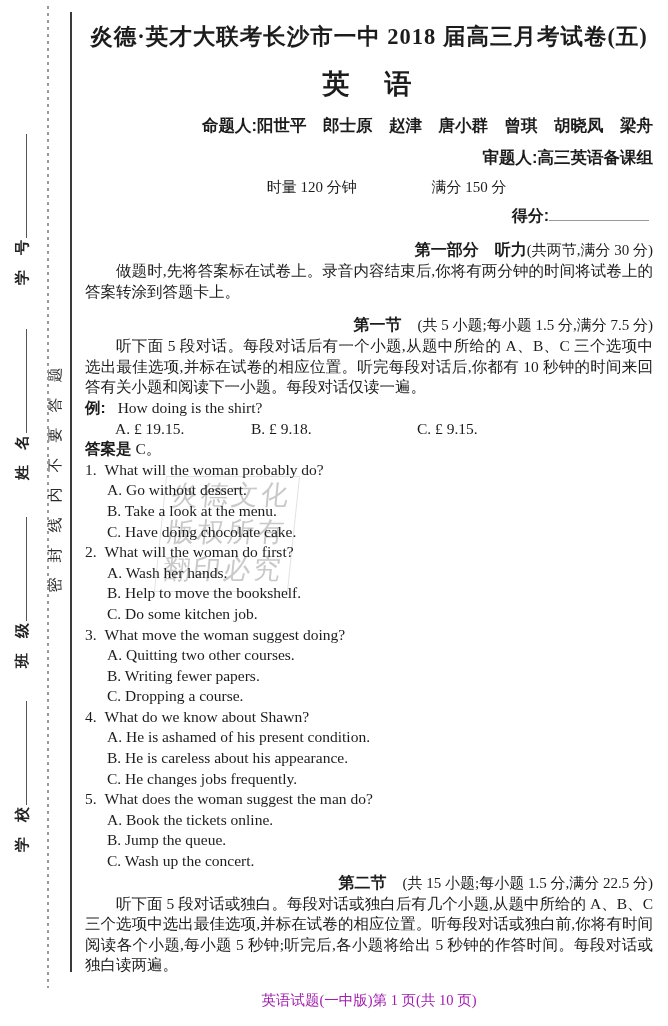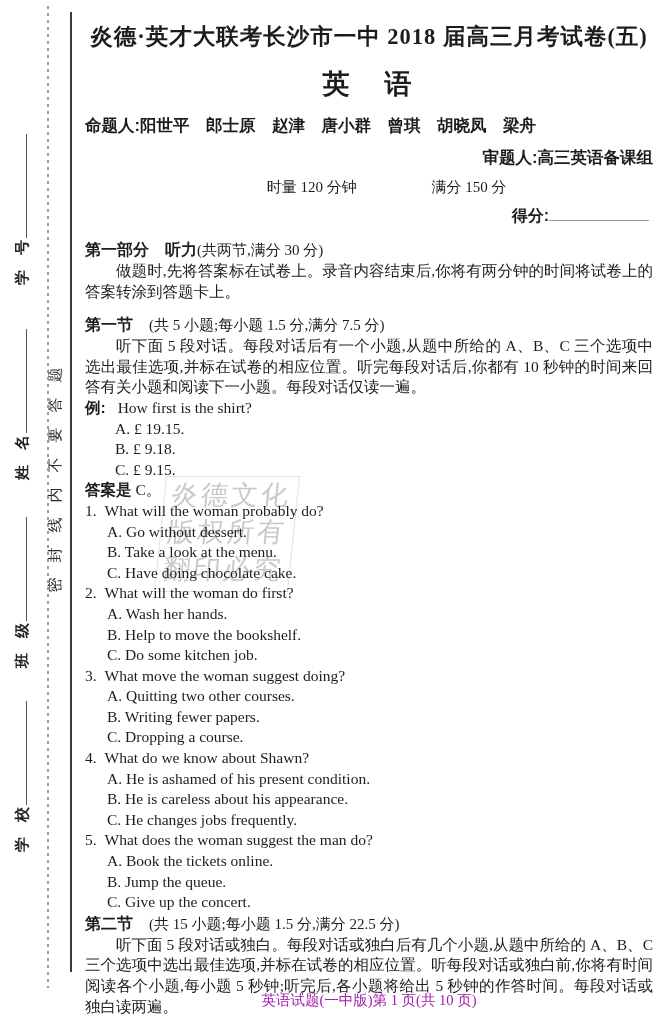--- a/index.html
+++ b/index.html
@@ -30,32 +30,32 @@
     position:absolute;left:160px;top:476px;width:132px;height:114px;
     border:1px solid #e2e2e2;z-index:0;transform:skewX(-6deg);
     text-align:center;color:#c9c9c9;font-size:27px;line-height:37px;letter-spacing:3px;
     font-family:"Liberation Sans","DejaVu Sans",sans-serif;
   }
   
   .content{position:absolute;left:85px;top:0;width:568px;z-index:1;}
   .hei{font-family:"Liberation Sans","DejaVu Sans",sans-serif;font-weight:bold;}
   .title{margin-top:20px;text-align:center;font-size:22.5px;font-weight:bold;line-height:34px;letter-spacing:1px;font-family:"Liberation Serif","DejaVu Serif",serif;}
   .subject{margin-top:13px;text-align:center;font-size:27px;line-height:34px;letter-spacing:4px;}
-  .setters{margin-top:13px;text-align:left;font-size:16.5px;line-height:22px;}
+  .setters{margin-top:13px;text-align:right;font-size:16.5px;line-height:22px;}
   .reviewers{margin-top:10px;text-align:right;font-size:16.5px;line-height:22px;}
   .meta{margin-top:9px;text-align:center;font-size:15px;line-height:20px;}
   .meta span{margin:0 18px;padding-left:35px;}
   .score-row{margin-top:8px;text-align:right;font-size:16px;line-height:22px;padding-right:4px;}
   .score-line{display:inline-block;width:100px;height:15px;border-bottom:1.6px solid #9a9a9a;}
-  .sec-heading{margin-top:12px;font-size:16px;line-height:21px;}
+  .sec-heading{margin-top:12px;font-size:16px;line-height:21px;text-align:right;}
   .sec-heading .note{font-weight:normal;font-size:15px;}
   .para{font-size:15.5px;line-height:20.6px;text-align:justify;text-indent:2em;}
   .example-row{font-size:15.5px;line-height:20.6px;}
   .example-row .eng{margin-left:12px;}
-  .example-opts{display:flex;font-size:15.5px;line-height:20.6px;padding-left:30px;flex-direction:column;}
+  .example-opts{display:flex;font-size:15.5px;line-height:20.6px;padding-left:30px;}
   .example-opts .o1{width:136px;}
   .example-opts .o2{width:166px;}
   .answer-row{font-size:15.5px;line-height:20.6px;}
   .q-line{font-size:15.5px;line-height:20.6px;}
   .q-line .qnum{display:inline-block;min-width:16px;}
   .opt-line{font-size:15.5px;line-height:20.6px;padding-left:22px;}
   .footer{position:absolute;left:85px;top:991px;width:568px;text-align:center;font-size:14.5px;color:#a21caf;z-index:1;}
 </style>
 </head>
 <body>
@@ -104,21 +104,21 @@
       <span class="hei">第一部分　听力</span><span class="note">(共两节,满分 30 分)</span>
     </div>
     <div class="para">做题时,先将答案标在试卷上。录音内容结束后,你将有两分钟的时间将试卷上的答案转涂到答题卡上。</div>
 
     <div class="sec-heading">
       <span class="hei">第一节</span>　<span class="note">(共 5 小题;每小题 1.5 分,满分 7.5 分)</span>
     </div>
     <div class="para">听下面 5 段对话。每段对话后有一个小题,从题中所给的 A、B、C 三个选项中选出最佳选项,并标在试卷的相应位置。听完每段对话后,你都有 10 秒钟的时间来回答有关小题和阅读下一小题。每段对话仅读一遍。</div>
 
     <div class="example-row">
-      <span class="hei">例:</span><span class="eng">How first is the shirt?</span>
+      <span class="hei">例:</span><span class="eng">How doing is the shirt?</span>
     </div>
     <div class="example-opts">
       <span class="o1">A. £ 19.15.</span>
       <span class="o2">B. £ 9.18.</span>
       <span class="o3">C. £ 9.15.</span>
     </div>
     <div class="answer-row">
       <span class="hei">答案是</span> <span>C。</span>
     </div>
 
@@ -147,21 +147,21 @@
       <div class="q-line"><span class="qnum">4.</span> <span>What do we know about Shawn?</span></div>
       <div class="opt-line">A. He is ashamed of his present condition.</div>
       <div class="opt-line">B. He is careless about his appearance.</div>
       <div class="opt-line">C. He changes jobs frequently.</div>
     </div>
 
     <div>
       <div class="q-line"><span class="qnum">5.</span> <span>What does the woman suggest the man do?</span></div>
       <div class="opt-line">A. Book the tickets online.</div>
       <div class="opt-line">B. Jump the queue.</div>
-      <div class="opt-line">C. Give up the concert.</div>
+      <div class="opt-line">C. Wash up the concert.</div>
     </div>
 
     <div class="sec-heading" style="margin-top:0;">
       <span class="hei">第二节</span>　<span class="note">(共 15 小题;每小题 1.5 分,满分 22.5 分)</span>
     </div>
     <div class="para">听下面 5 段对话或独白。每段对话或独白后有几个小题,从题中所给的 A、B、C 三个选项中选出最佳选项,并标在试卷的相应位置。听每段对话或独白前,你将有时间阅读各个小题,每小题 5 秒钟;听完后,各小题将给出 5 秒钟的作答时间。每段对话或独白读两遍。</div>
 
   </div>
 
   <div class="footer">英语试题(一中版)第 1 页(共 10 页)</div>

